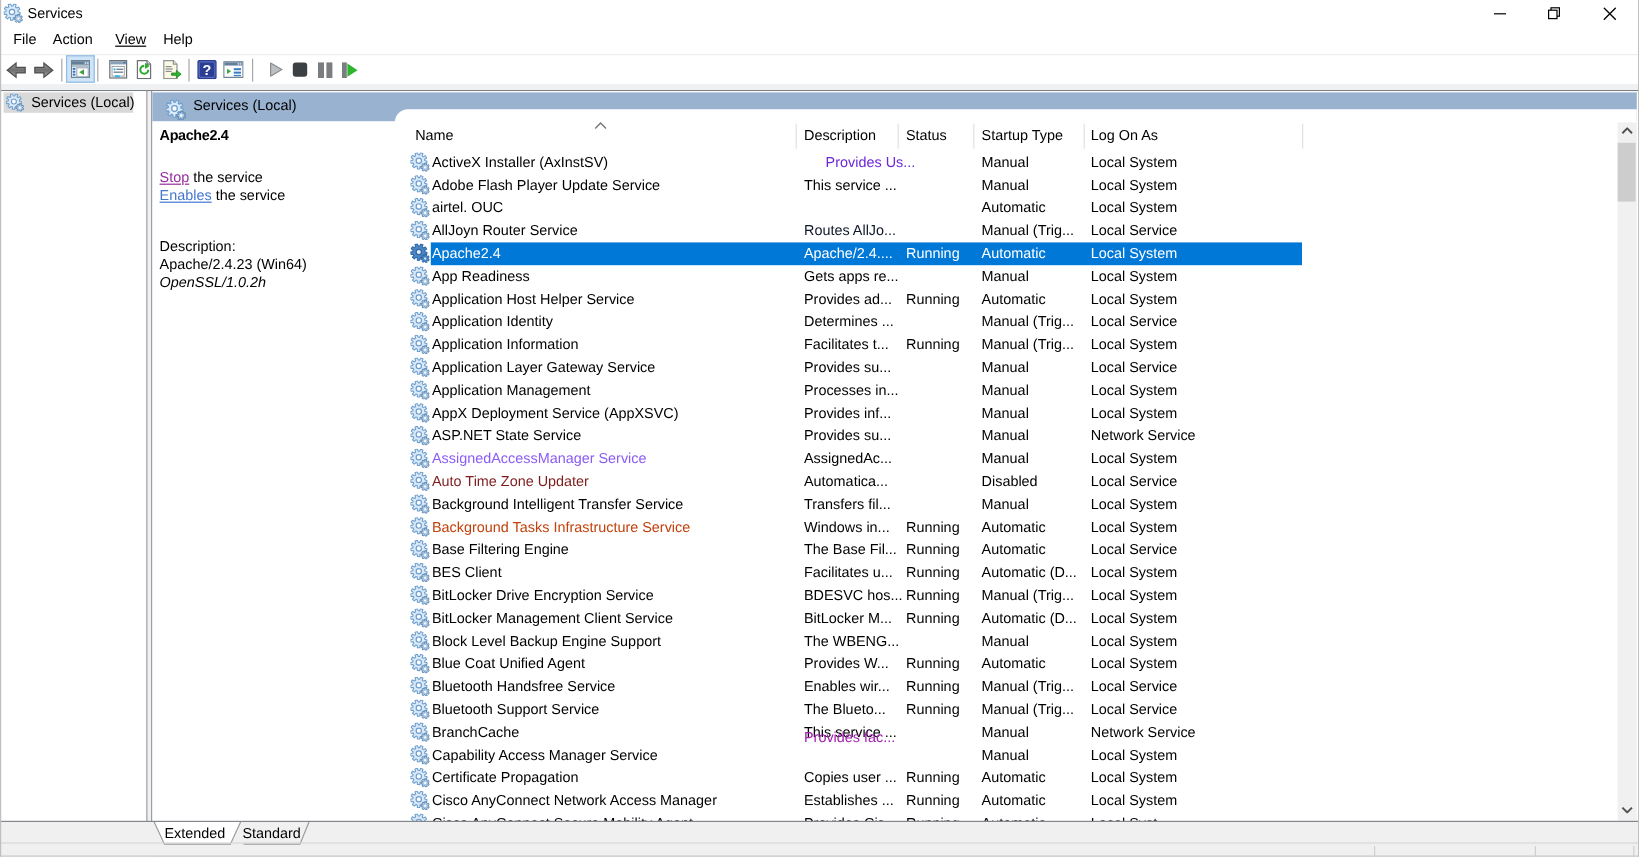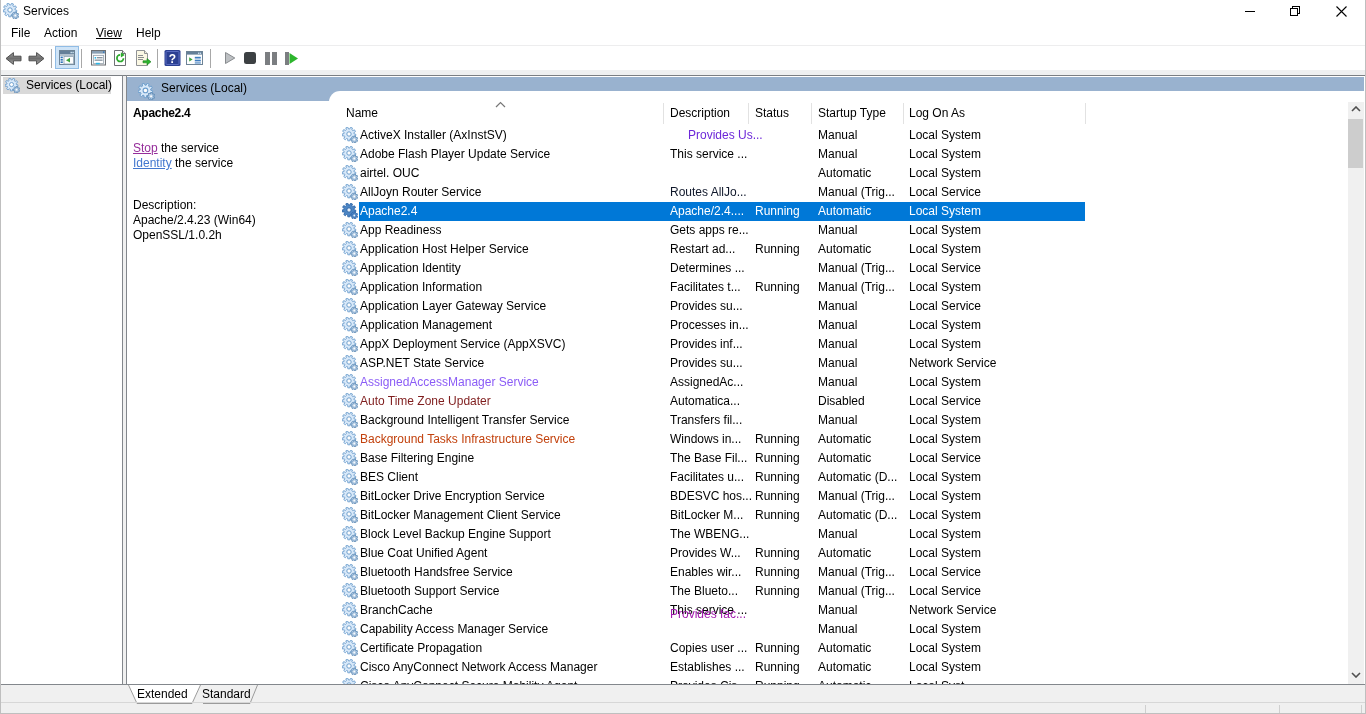--- a/index.html
+++ b/index.html
@@ -134,24 +134,24 @@
 <div class="t" style="left:26px;top:76px;">Services (Local)</div>
 <div class="abs" style="left:127px;top:76px;width:1237px;height:609px;background:#fff"></div>
 <div class="abs" style="left:127px;top:77px;width:1237px;height:24px;background:#99b2cf"></div>
 <svg class="" style="position:absolute;left:138px;top:83px" width="17" height="17" viewBox="0 0 16 16">
     <use href="#gear"></use>
   </svg>
 <div class="t" style="left:161px;top:79px;">Services (Local)</div>
 <div class="abs" style="left:329px;top:91px;width:1035px;height:594px;background:#fff;border-top-left-radius:11px"></div>
 <div class="t" style="left:133px;top:104px;font-weight:bold;letter-spacing:-0.3px;">Apache2.4</div>
 <div class="t" style="left:133px;top:139px;"><span style="color:#962d9b;text-decoration:underline">Stop</span> the service</div>
-<div class="t" style="left:133px;top:154px;"><span style="color:#4377cf;text-decoration:underline">Identity</span> the service</div>
+<div class="t" style="left:133px;top:154px;"><span style="color:#4377cf;text-decoration:underline">Enables</span> the service</div>
 <div class="t" style="left:133px;top:196px;">Description:</div>
 <div class="t" style="left:133px;top:211px;">Apache/2.4.23 (Win64)</div>
-<div class="t" style="left:133px;top:226px;">OpenSSL/1.0.2h</div>
+<div class="t" style="left:133px;top:226px;font-style:italic;">OpenSSL/1.0.2h</div>
 <div class="abs" style="left:663px;top:103px;width:1px;height:21px;background:#e2e2e2"></div>
 <div class="abs" style="left:748px;top:103px;width:1px;height:21px;background:#e2e2e2"></div>
 <div class="abs" style="left:811px;top:103px;width:1px;height:21px;background:#e2e2e2"></div>
 <div class="abs" style="left:903px;top:103px;width:1px;height:21px;background:#e2e2e2"></div>
 <div class="abs" style="left:1085px;top:103px;width:1px;height:21px;background:#e2e2e2"></div>
 <svg class="abs" style="left:494px;top:101px" width="13" height="8" viewBox="0 0 13 8">
 <path d="M2,6 L6.5,1.5 L11,6" fill="none" stroke="#777" stroke-width="1.2"></path>
   </svg>
 <div class="t" style="left:346px;top:104px;">Name</div>
 <div class="t" style="left:670px;top:104px;">Description</div>
@@ -198,21 +198,21 @@
     <use href="#gear"></use>
   </svg>
 <div class="t" style="left:360px;top:221px;color:#000">App Readiness</div>
 <div class="t" style="left:670px;top:221px;color:#000">Gets apps re...</div>
 <div class="t" style="left:818px;top:221px;color:#000">Manual</div>
 <div class="t" style="left:909px;top:221px;color:#000">Local System</div>
 <svg class="abs" style="left:342px;top:241px" width="16" height="16" viewBox="0 0 16 16">
     <use href="#gear"></use>
   </svg>
 <div class="t" style="left:360px;top:240px;color:#000">Application Host Helper Service</div>
-<div class="t" style="left:670px;top:240px;color:#000">Restart ad...</div>
+<div class="t" style="left:670px;top:240px;color:#000">Provides ad...</div>
 <div class="t" style="left:755px;top:240px;color:#000">Running</div>
 <div class="t" style="left:818px;top:240px;color:#000">Automatic</div>
 <div class="t" style="left:909px;top:240px;color:#000">Local System</div>
 <svg class="abs" style="left:342px;top:260px" width="16" height="16" viewBox="0 0 16 16">
     <use href="#gear"></use>
   </svg>
 <div class="t" style="left:360px;top:259px;color:#000">Application Identity</div>
 <div class="t" style="left:670px;top:259px;color:#000">Determines ...</div>
 <div class="t" style="left:818px;top:259px;color:#000">Manual (Trig...</div>
 <div class="t" style="left:909px;top:259px;color:#000">Local Service</div>

